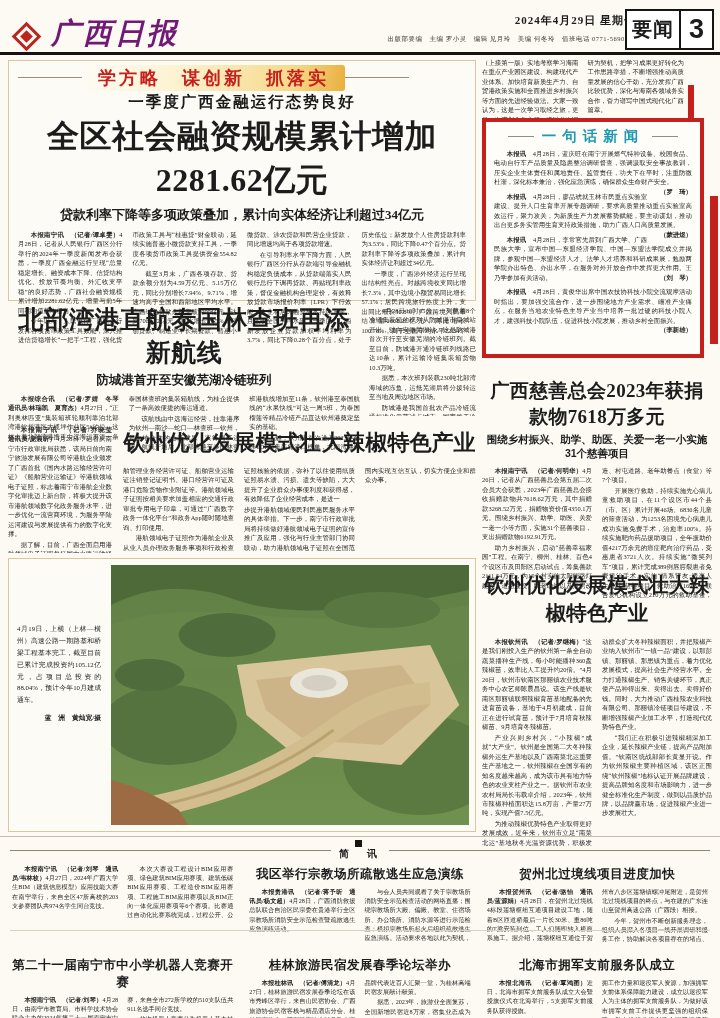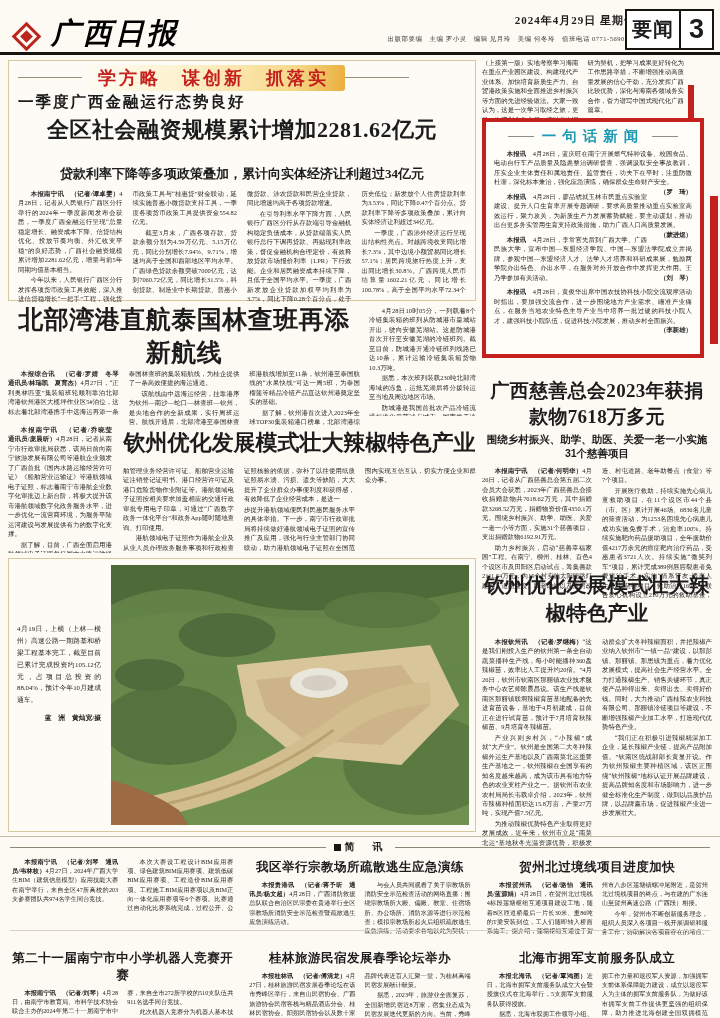--- a/index.html
+++ b/index.html
@@ -4,21 +4,21 @@
 <style>
   html,body{margin:0;padding:0;}
   body{width:720px;height:1018px;position:relative;background:#f3eee1;overflow:hidden;
        font-family:"Liberation Serif","DejaVu Serif",serif;color:#1c1c1c;}
   .page{position:absolute;inset:0;background:#fcfaf3;}
   .sans{font-family:"Liberation Sans","DejaVu Sans",sans-serif;}
   
   .masthead{position:absolute;left:12px;top:14px;display:flex;align-items:center;}
   .diamond{width:15px;height:15px;border:3px solid #bc241f;transform:rotate(45deg);position:relative;margin:4px 14px 0 4px;}
   .diamond span{position:absolute;inset:3px;background:#bc241f;}
-  .logo-text{font-size:29px;font-weight:bold;font-style:italic;color:#000000;letter-spacing:3px;}
+  .logo-text{font-size:29px;font-weight:bold;font-style:italic;color:#701a75;letter-spacing:3px;}
   .hdr-right{position:absolute;right:84px;top:13px;text-align:right;}
   .hdr-date{font-size:11px;font-weight:bold;letter-spacing:1px;}
   .hdr-staff{font-size:6.5px;color:#3a3a3a;margin-top:7px;letter-spacing:0.5px;}
   .pagebox{position:absolute;right:6px;top:9px;border:2px solid #171512;display:flex;background:#fff;align-items:stretch;}
   .pagebox .sec{font-size:20px;font-weight:bold;padding:5px 5px;border-right:2px solid #171512;letter-spacing:1px;}
   .pagebox .num{font-size:27px;font-weight:bold;padding:2px 8px;display:flex;align-items:center;}
   .black-rule{position:absolute;left:0;right:0;top:52px;height:3px;background:#171310;}
   .red-strip{position:absolute;background:#c4201d;}
   .strip1{left:688px;top:85px;width:6px;height:38px;}
   .strip2{right:2px;top:196px;width:8px;height:148px;}
@@ -28,22 +28,22 @@
   .cols p.noind{text-indent:0;}
   .byl{float:right;font-weight:bold;}
   
   .finance{position:absolute;left:8px;top:60px;width:468px;height:241px;border:1px solid #d9c7a0;
            background:#fdfbf5;box-sizing:border-box;padding:4px 9px;}
   .ribbon{display:flex;align-items:center;height:25px;}
   .ribbon .line{flex:0 0 64px;height:1px;background:#9a8f7a;}
   .ribbon-text{font-weight:bold;color:#c4201d;font-size:18px;letter-spacing:3px;padding:1px 16px;
      background:linear-gradient(100deg,rgba(255,255,255,0) 0%,#fdf3d2 35%,#f6d98a 80%,#eaae3c 100%);
      border-radius:3px;}
-  .kicker{text-align:left;font-size:15.5px;font-weight:bold;letter-spacing:2px;margin-top:2px;}
-  .fin-h1{text-align:center;font-size:22px;font-weight:900;margin:2px 0 20px;letter-spacing:0.5px;}
+  .kicker{text-align:center;font-size:15.5px;font-weight:bold;letter-spacing:2px;margin-top:2px;}
+  .fin-h1{text-align:center;font-size:32px;font-weight:900;margin:2px 0 3px;letter-spacing:0.5px;}
   .deck{text-align:center;font-size:13px;font-weight:bold;margin-bottom:6px;}
   .fin-body{column-count:4;column-gap:10px;height:120px;}
   
   .port{position:absolute;left:8px;top:303px;width:468px;height:115px;display:flex;gap:9px;}
   .port-main{width:352px;}
   .port-h2{font-size:25px;font-weight:900;text-align:center;margin:0;letter-spacing:0.5px;}
   .port-sub{text-align:center;font-weight:bold;font-size:12.5px;margin:3px 0 5px;}
   .port-cols{column-count:3;column-gap:10px;height:62px;}
   .port-side{flex:1;padding-top:3px;}
   .port-side .cols{height:110px;}
@@ -77,21 +77,21 @@
   .charity-sub{font-weight:bold;font-size:10.5px;text-align:center;margin-bottom:5px;}
   .charity .cols{column-count:2;column-gap:10px;height:134px;}
   
   .qinzhou{position:absolute;left:482px;top:562px;width:230px;height:272px;}
   .qz-h2{font-size:20.5px;font-weight:900;text-align:center;margin:9px 0 10px;}
   .qinzhou .cols{column-count:2;column-gap:10px;height:218px;}
   
   .briefs{position:absolute;left:0;right:0;top:836px;height:182px;border-top:1px solid #c4bca8;padding-top:3px;}
   .briefs-header{display:flex;align-items:center;gap:8px;margin:0 10px 2px;}
   .bh-line{flex:1;height:1px;background:#8d8675;}
-  .bh-label{font-weight:bold;font-size:10px;letter-spacing:4px;display:flex;align-items:center;}
+  .bh-label{font-weight:bold;font-size:10px;letter-spacing:4px;display:flex;align-items:center;flex-direction:column;}
   .bh-sq{width:7px;height:7px;background:#171512;display:inline-block;margin-right:4px;}
   .briefs-grid{display:grid;grid-template-columns:1fr 1fr 1fr;gap:8px 16px;margin:3px 12px 0;}
   .brief{overflow:hidden;}
   .brief h3{font-size:12.5px;font-weight:bold;text-align:center;margin:2px 0 4px;letter-spacing:0.5px;}
   .brief .cols{column-count:2;column-gap:9px;height:60px;font-size:6.2px;}
   .row-rule{position:absolute;left:10px;right:10px;top:93px;height:1px;background:#d8d2c2;}
 </style>
 </head>
 <body>
 
@@ -129,20 +129,21 @@
       <p>今年以来，人民银行广西区分行发挥各项货币政策工具效能，深入推进信贷稳增长“一把手”工程，强化货币政策工具与“桂惠贷”财金联动，延续实施普惠小微贷款支持工具，一季度各项货币政策工具提供资金554.82亿元。</p>
       <p>截至3月末，广西各项存款、贷款余额分别为4.59万亿元、5.15万亿元，同比分别增长7.94%、9.71%，增速均高于全国和西部地区平均水平。广西绿色贷款余额突破7000亿元，达到7060.72亿元，同比增长31.5%，科创贷款、制造业中长期贷款、普惠小微贷款、涉农贷款和民营企业贷款，同比增速均高于各项贷款增速。</p>
       <p>在引导利率水平下降方面，人民银行广西区分行从存款端引导金融机构稳定负债成本，从贷款端落实人民银行总行下调再贷款、再贴现利率政策，督促金融机构合理定价，有效释放贷款市场报价利率（LPR）下行效能。企业和居民融资成本持续下降，且低于全国平均水平。一季度，广西新发放企业贷款加权平均利率为3.7%，同比下降0.28个百分点，处于历史低位；新发放个人住房贷款利率为3.53%，同比下降0.47个百分点。贷款利率下降等多项政策叠加，累计向实体经济让利超过34亿元。</p>
       <p>一季度，广西涉外经济运行呈现出结构性亮点。对越跨境收支同比增长7.3%，其中边境小额贸易同比增长57.1%；居民跨境旅行热度上升，支出同比增长30.8%。广西跨境人民币结算量1602.21亿元，同比增长100.78%，高于全国平均水平72.34个百分点，继续在12个西部省区市和9个边境省区中排名第一。</p>
     </div>
   </section>
 
   <section class="port">
     <div class="port-main">
       <div class="port-h2">北部湾港直航泰国林查班再添新航线</div>
+      <div class="port-sub sans">防城港首开至安徽芜湖冷链班列</div>
       <div class="cols port-cols">
         <p><b>本报综合讯　（记者/罗婧　冬琴　通讯员/林瑞凯　夏育杰）</b><span>4月27日，“正利奥林匹亚”集装箱班轮顺利靠泊北部湾港钦州港区大榄坪作业区5#泊位，这标志着北部湾港携手中远海运再添一条泰国林查班的集装箱航线，为桂企提供了一条高效便捷的海运通道。</span></p>
         <p>该航线由中远海运经营，挂靠港序为钦州—南沙—蛇口—林查班—钦州，是央地合作的全新成果，实行周班运营。航线开通后，北部湾港至泰国林查班港航线增加至11条，钦州港至泰国航线的“水果快线”可达一周5班，为泰国榴莲等精品冷链产品直达钦州港奠定坚实的基础。</p>
         <p>据了解，钦州港首次进入2023年全球TOP30集装箱港口榜单，北部湾港综合服务能力进一步提升。数据显示，今年一季度，北部湾港外贸集装箱量同比增长44.4%。从出口对象国来看，北部湾港与RCEP国家往来的业务量排在前四的国家为越南、泰国、印度尼西亚、马来西亚。</p>
       </div>
     </div>
     <div class="port-side">
       <div class="cols">
         <p>4月28日10时05分，一列载着8个冷链集装箱的班列从防城港市皇城站开出，驶向安徽芜湖站。这是防城港首次开行至安徽芜湖的冷链班列。截至目前，防城港开通冷链班列线路已达10条，累计运输冷链集装箱货物10.3万吨。</p>
         <p>据悉，本次班列装载230吨北部湾海域的冻鱼，运抵芜湖后将分拨转运至当地及周边地区市场。</p>

